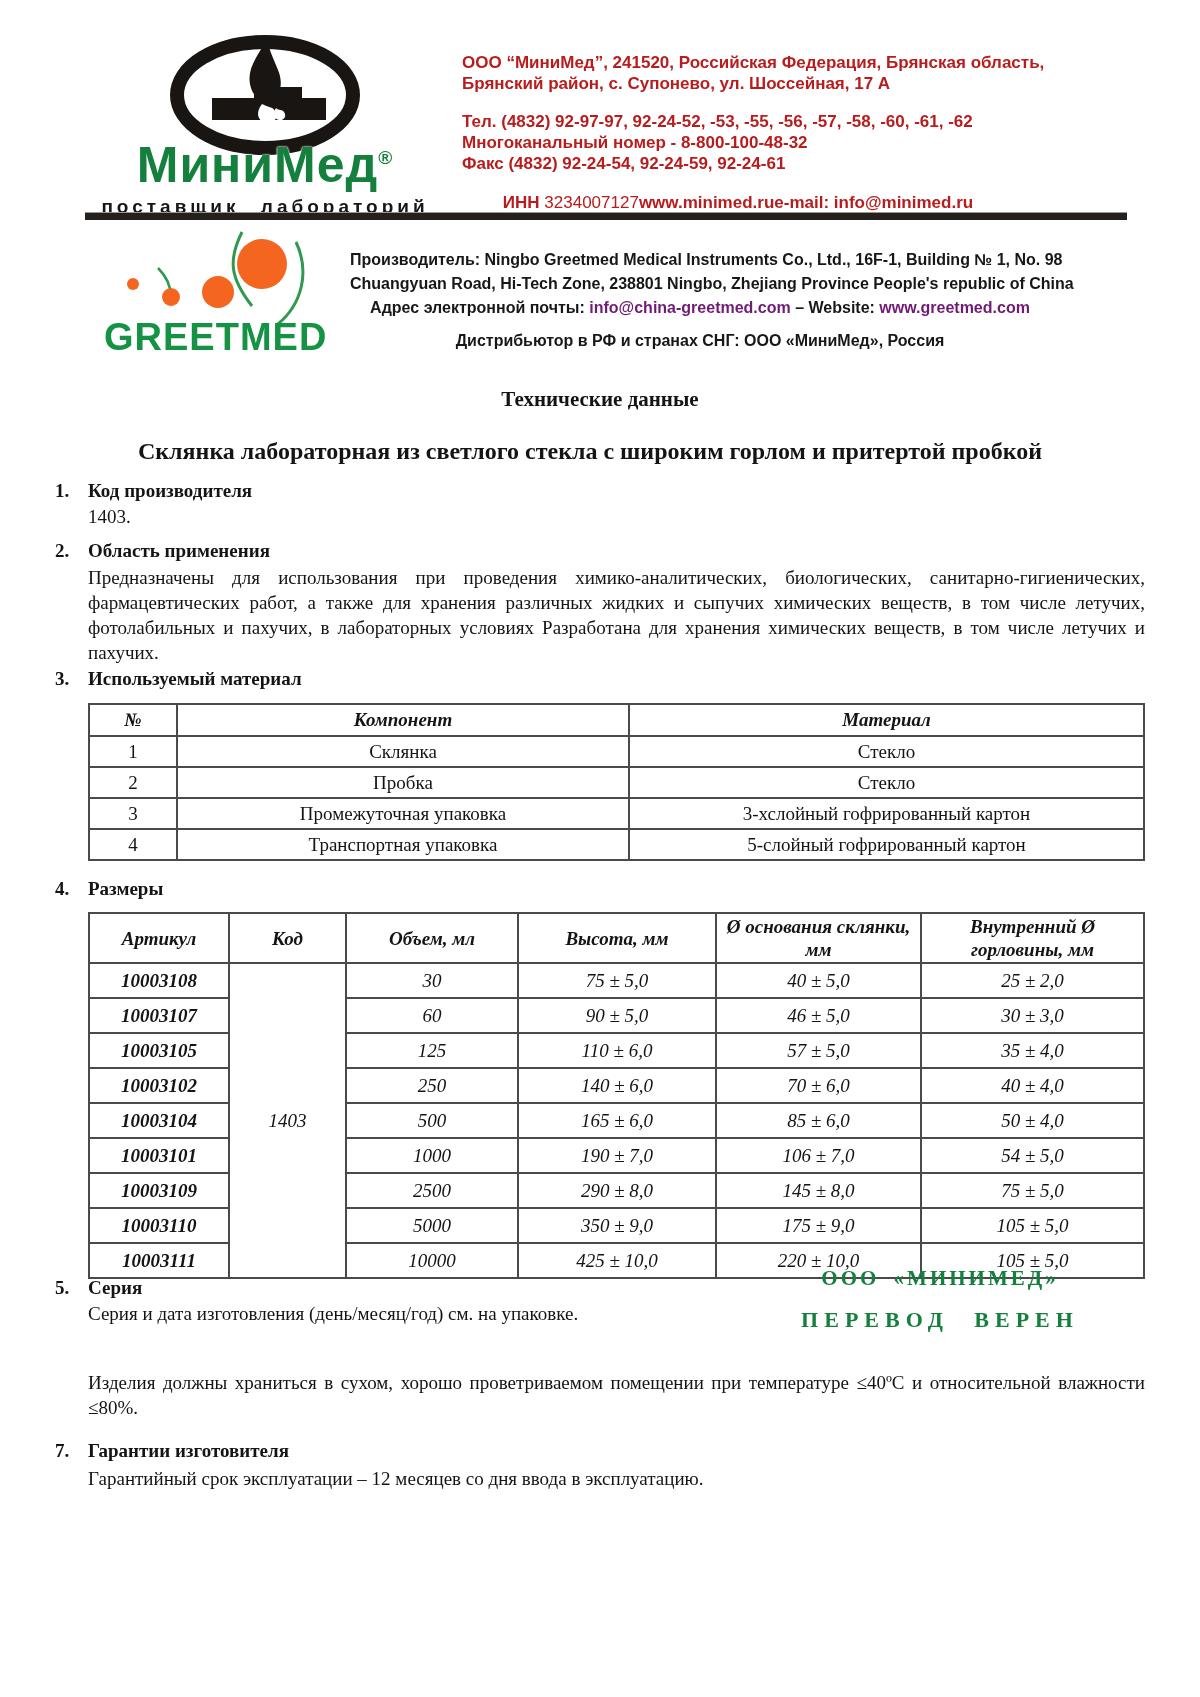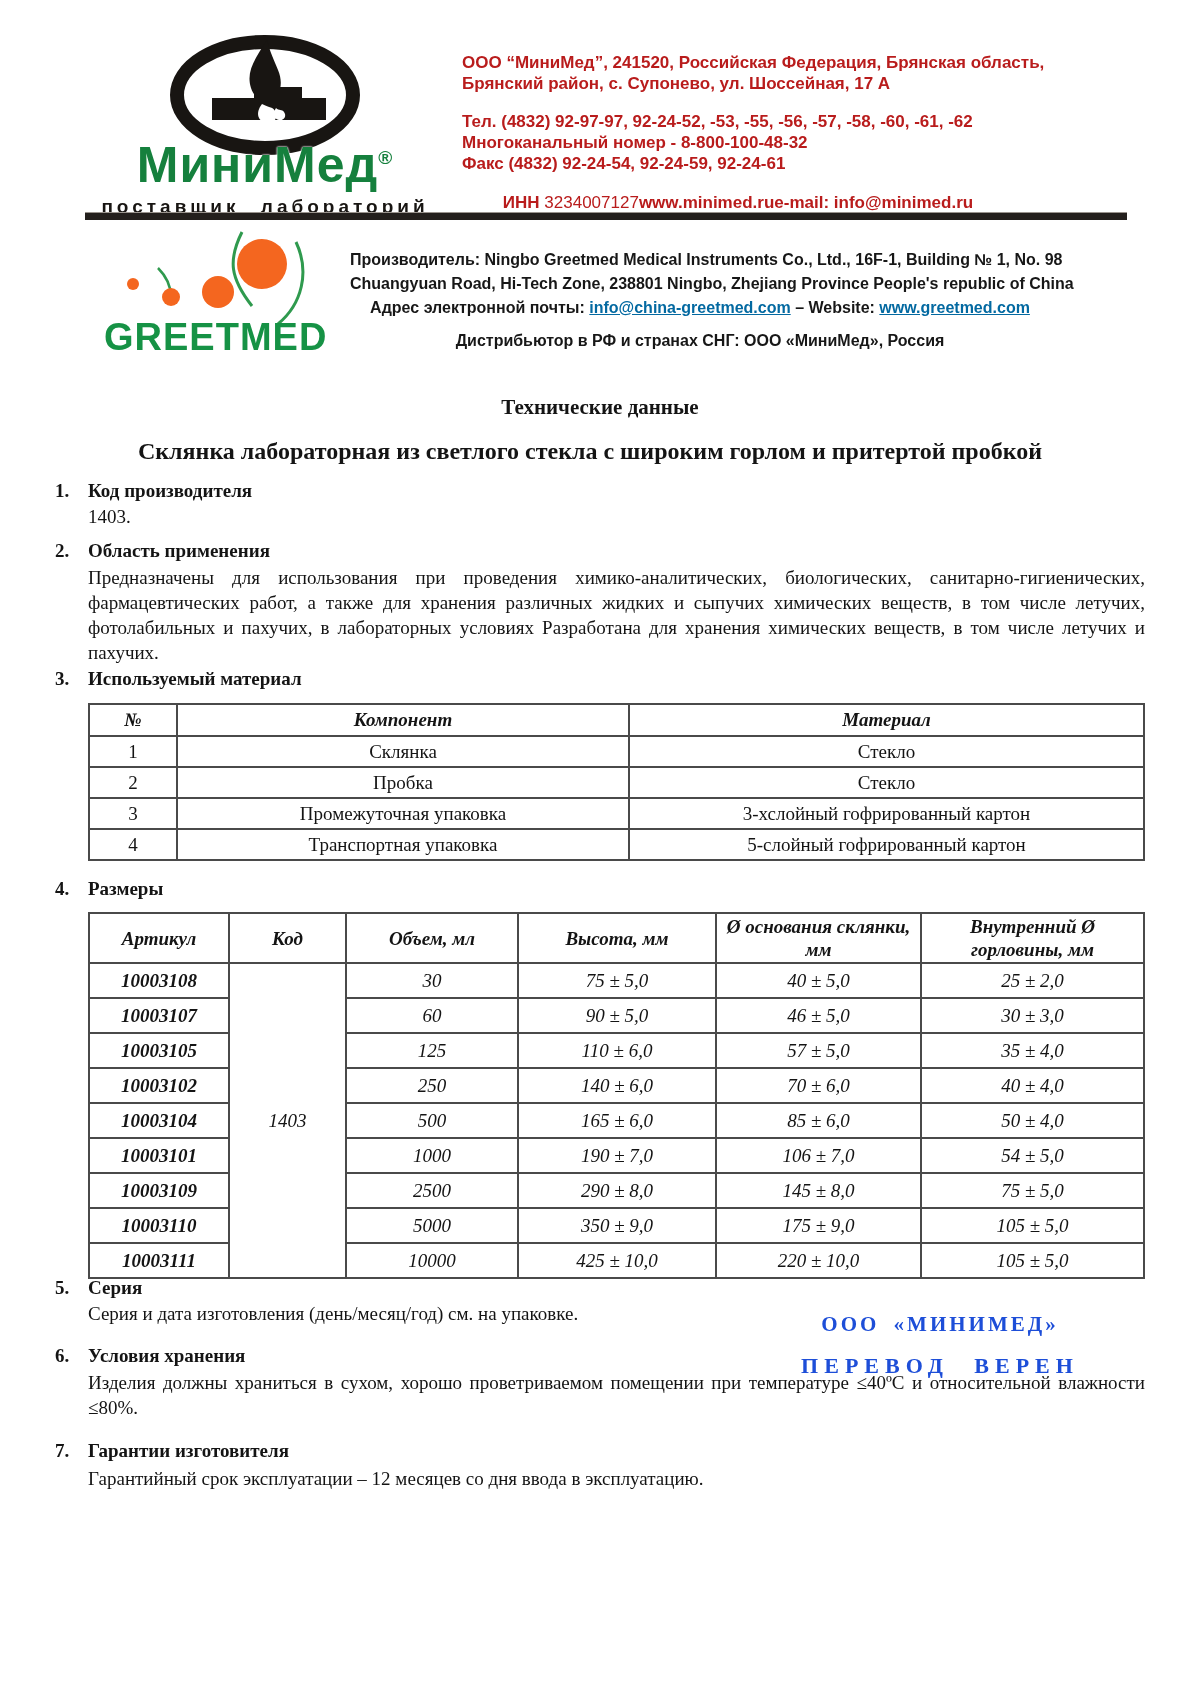--- a/index.html
+++ b/index.html
@@ -43,24 +43,24 @@
   .inn-row .v{font-weight:400;}
   .rule{position:absolute;left:85px;top:212px;width:1042px;height:7px;background:#24201d;border-top:1px solid #9a948e;}
   
   .greet-logo{position:absolute;left:100px;top:226px;}
   .producer{
     position:absolute;left:350px;top:248px;width:700px;
     font-family:"Liberation Sans",sans-serif;font-weight:700;
     font-size:16px;line-height:24px;text-align:center;color:#171717;
   }
   .producer p{margin:0;white-space:nowrap;}
-  .producer a{color:#0369a1;text-decoration:underline;cursor:pointer;}
+  .producer a{color:#701a75;cursor:pointer;}
   .distributor{margin-top:9px !important;}
   
-  .subtitle{position:absolute;left:0;top:395px;width:1200px;text-align:center;
+  .subtitle{position:absolute;left:0;top:387px;width:1200px;text-align:center;
     font-weight:700;font-size:21px;}
   .doc-title{position:absolute;left:0;top:438px;width:1180px;text-align:center;
     font-weight:700;font-size:24px;}
   
   .sec-head{position:absolute;left:55px;width:1090px;font-weight:700;font-size:19px;line-height:24px;}
   .sec-head .num{display:inline-block;width:33px;}
   .sec-body{position:absolute;left:88px;width:1057px;font-size:19px;line-height:25px;text-align:justify;}
   
   table{border-collapse:collapse;position:absolute;left:88px;table-layout:fixed;
     font-size:19px;color:#141414;}
@@ -69,21 +69,21 @@
   .t-materials{top:703px;width:1055px;}
   .t-materials th{height:30px;font-style:italic;font-weight:700;}
   .t-materials td{height:29px;font-weight:400;}
   .t-sizes{top:912px;width:1055px;font-style:italic;}
   .t-sizes th{height:48px;font-weight:700;line-height:23px;}
   .t-sizes td{height:33px;font-weight:400;}
   .t-sizes td.art{font-weight:700;}
   
   .stamp{
     position:absolute;left:800px;top:1266px;width:280px;text-align:center;
-    color:#1d4ed8;font-weight:700;margin-top:46px;
+    color:#15803d;font-weight:700;
   }
   .stamp .s1{font-size:21px;letter-spacing:3px;word-spacing:6px;}
   .stamp .s2{font-size:22px;letter-spacing:6px;word-spacing:14px;margin-top:16px;}
 </style>
 </head>
 <body>
 
 <div class="page">
 
   <div class="logo-wrap">
@@ -273,23 +273,20 @@
   <div class="sec-head" style="top:1276px">
     <span class="num">5.</span><span>Серия</span>
   </div>
   <div class="sec-body" style="top:1301px;text-align:left">Серия и дата изготовления (день/месяц/год) см. на упаковке.</div>
 
   <div class="stamp">
     <div class="s1">ООО «МИНИМЕД»</div>
     <div class="s2">ПЕРЕВОД ВЕРЕН</div>
   </div>
 
-  <div class="sec-head" style="top:1344px">
-    <span class="num">6.</span><span>Условия хранения</span>
-  </div>
   <div class="sec-body" style="top:1370px">Изделия должны храниться в сухом, хорошо проветриваемом помещении при температуре ≤40ºС и относительной влажности ≤80%.</div>
 
   <div class="sec-head" style="top:1439px">
     <span class="num">7.</span><span>Гарантии изготовителя</span>
   </div>
   <div class="sec-body" style="top:1466px;text-align:left">Гарантийный срок эксплуатации – 12 месяцев со дня ввода в эксплуатацию.</div>
 
 </div>
 
 </body></html>

